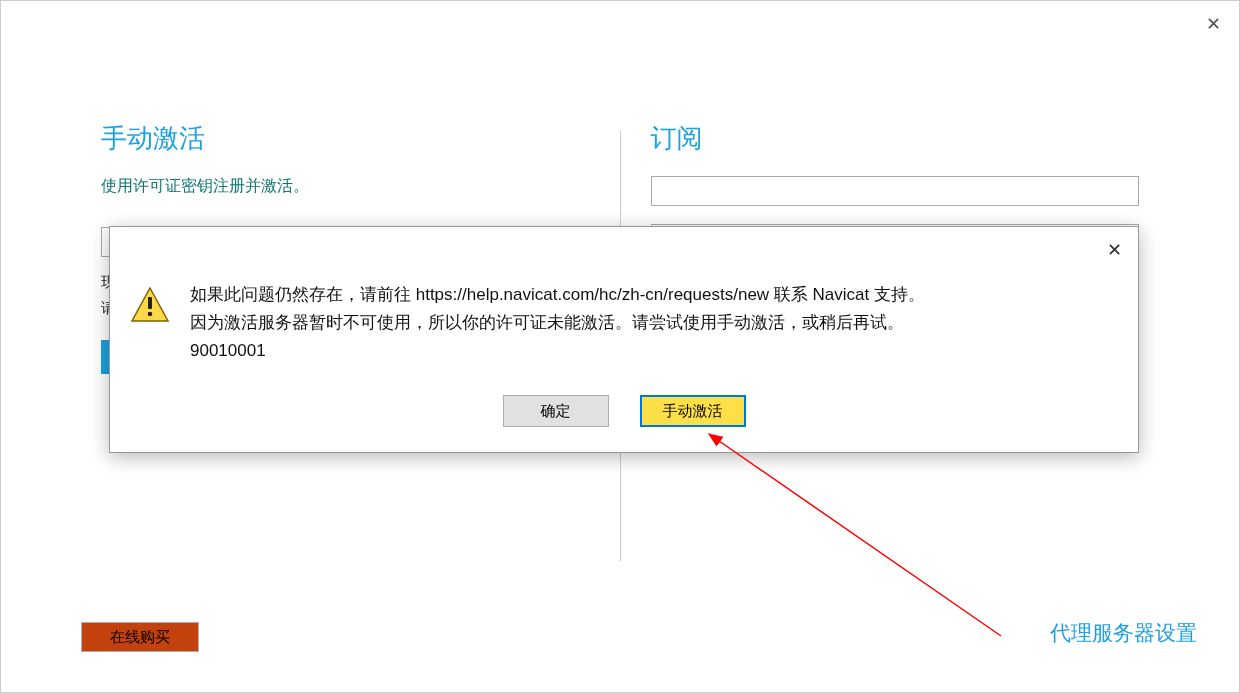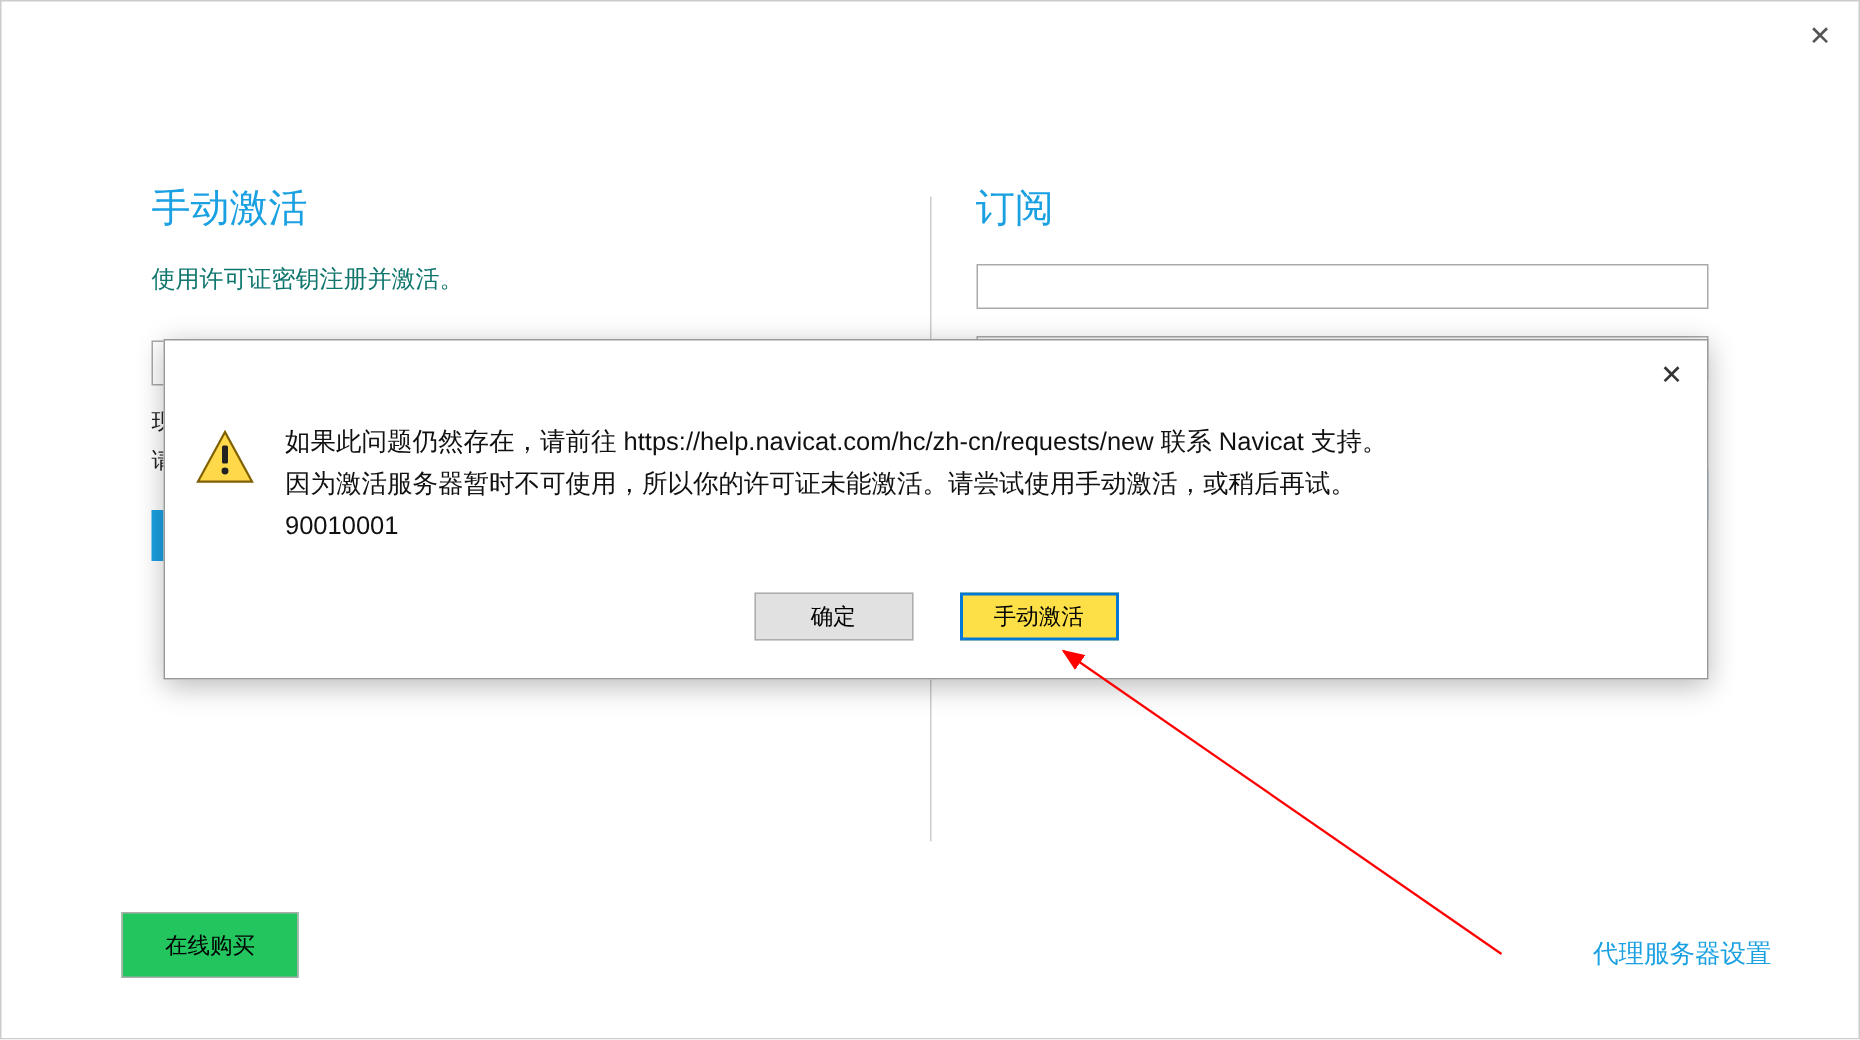--- a/index.html
+++ b/index.html
@@ -90,33 +90,33 @@
       color: #1ba1e2;
       font-size: 15px;
       cursor: pointer;
       margin-top: 8px;
     }
     .buy-online-btn {
       position: absolute;
       bottom: 40px;
       left: 80px;
       width: 118px;
-      height: 44px;
-      background: #22c55e;
+      height: 30px;
+      background: #c2410c;
       border: 1px solid #adadad;
       font-size: 15px;
       cursor: pointer;
       font-family: inherit;
     }
     .proxy-link {
       position: absolute;
       bottom: 45px;
-      right: 58px;
+      right: 42px;
       color: #1ba1e2;
-      font-size: 17px;
+      font-size: 21px;
       cursor: pointer;
     }
     
     .modal-dialog {
       position: absolute;
       top: 225px;
       left: 108px;
       width: 1030px;
       background: #fff;
       border: 1px solid #999;

